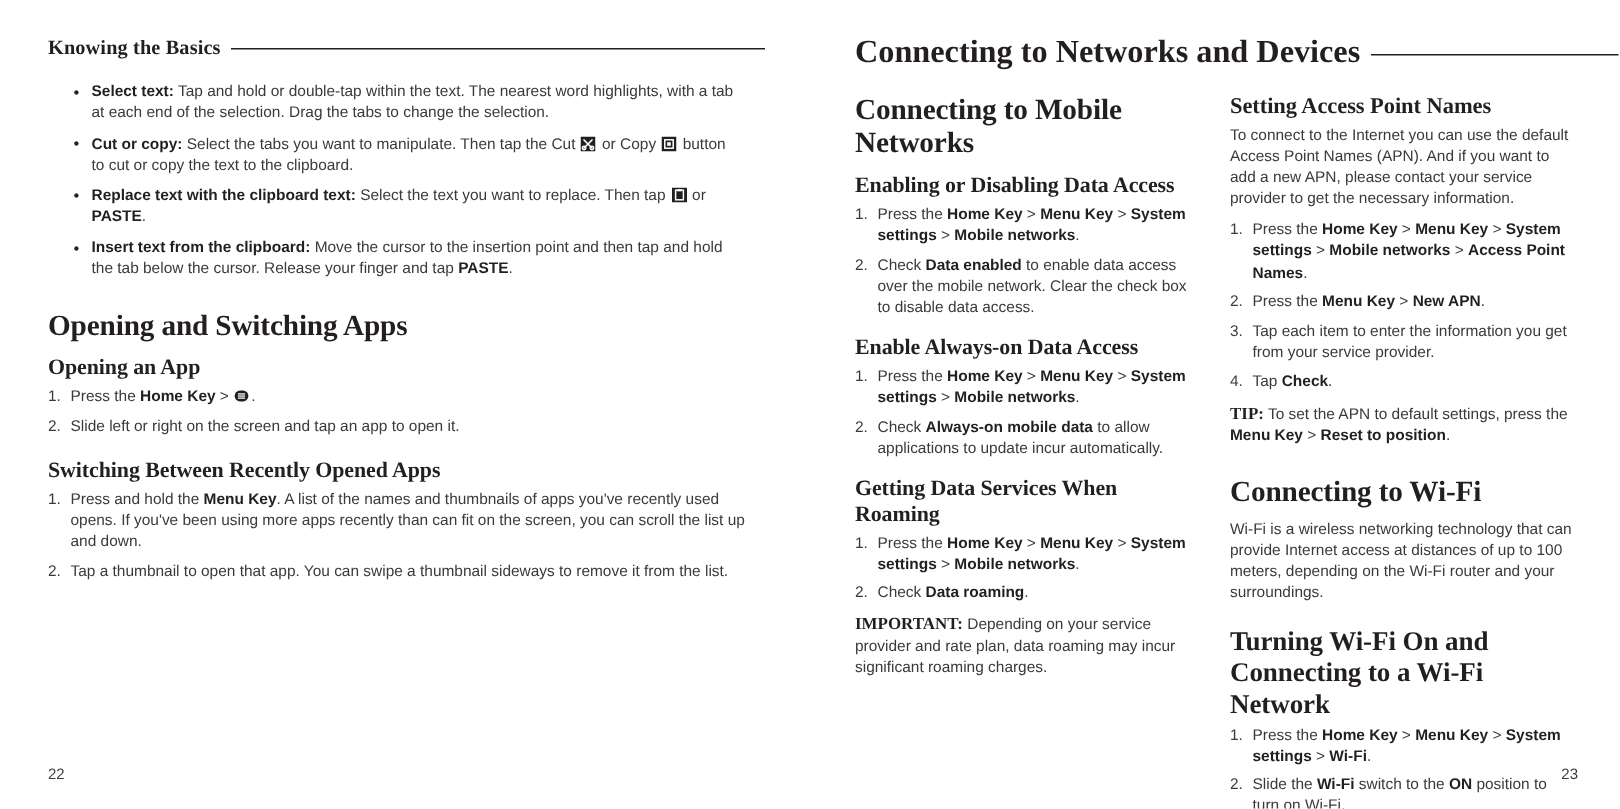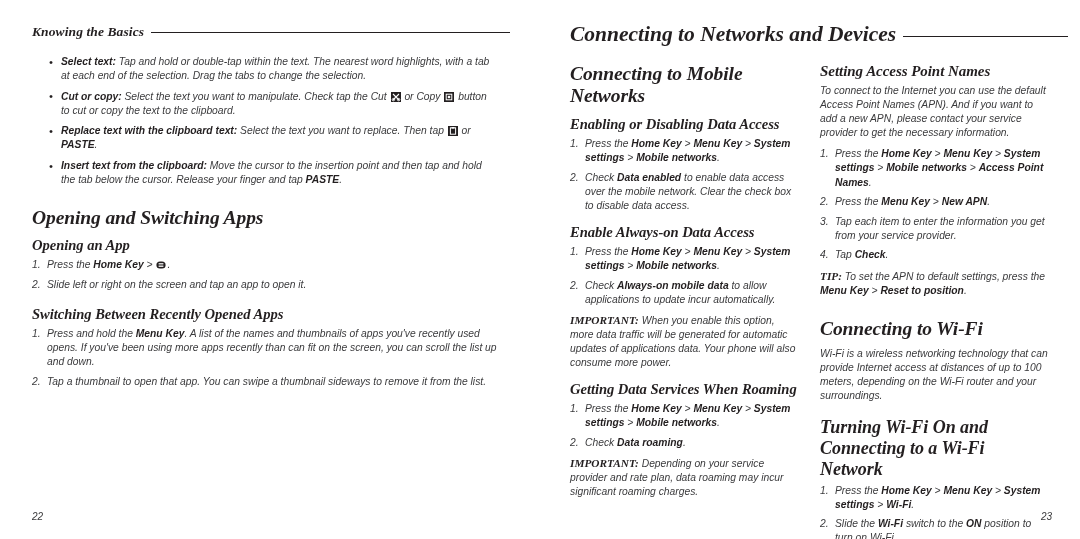--- a/index.html
+++ b/index.html
@@ -12,21 +12,20 @@
     height: 539px;
     font-family: "Liberation Sans", sans-serif;
     color: #231f20;
     overflow: hidden;
   }
   .spread {
     position: relative;
     width: 1080px;
     height: 472px;
     display: flex;
-    font-style: italic;
   }
   .page {
     position: relative;
     height: 539px;
     box-sizing: border-box;
   }
   .page-left {
     width: 540px;
     padding: 24px 30px 0 32px;
   }
@@ -203,21 +202,21 @@
       <span class="runhead-rule thin"></span>
     </div>
 
     <ul class="bullets" style="margin-top:15px;">
 
       <li>
         <b>Select text:</b><span> Tap and hold or double-tap within the text. The nearest word highlights, with a tab at each end of the selection. Drag the tabs to change the selection.</span>
       </li>
 
       <li>
-        <b>Cut or copy:</b><span> Select the text you want to manipulate. Check tap the Cut </span><span class="ico"><svg width="10" height="10" viewBox="0 0 10 10">
+        <b>Cut or copy:</b><span> Select the tabs you want to manipulate. Then tap the Cut </span><span class="ico"><svg width="10" height="10" viewBox="0 0 10 10">
               <rect x="0" y="0" width="10" height="10" fill="#231f20"></rect>
               <path d="M2 2 L8 8 M8 2 L2 8" stroke="#ffffff" stroke-width="1.1" fill="none"></path>
               <circle cx="2.4" cy="7.6" r="1.2" fill="none" stroke="#ffffff" stroke-width="0.9"></circle>
               <circle cx="7.6" cy="7.6" r="1.2" fill="none" stroke="#ffffff" stroke-width="0.9"></circle>
             </svg></span><span> or Copy </span><span class="ico"><svg width="10" height="10" viewBox="0 0 10 10">
               <rect x="0" y="0" width="10" height="10" fill="#231f20"></rect>
               <rect x="2.2" y="2.2" width="5.6" height="5.6" fill="none" stroke="#ffffff" stroke-width="1"></rect>
               <rect x="3.8" y="3.8" width="2.4" height="2.4" fill="#ffffff"></rect>
             </svg></span><span> button to cut or copy the text to the clipboard.</span>
       </li>
@@ -279,21 +278,20 @@
           <li><span>Check </span><b>Data enabled</b><span> to enable data access over the mobile network. Clear the check box to disable data access.</span></li>
         </ol>
 
         <h2 class="h-sub" style="margin-top:11px;">Enable Always-on Data Access</h2>
 
         <ol class="steps">
           <li><span>Press the </span><b>Home Key</b><span class="gt"> &gt; </span><b>Menu Key</b><span class="gt"> &gt; </span><b>System settings</b><span class="gt"> &gt; </span><b>Mobile networks</b><span>.</span></li>
           <li><span>Check </span><b>Always-on mobile data</b><span> to allow applications to update incur automatically.</span></li>
         </ol>
 
-        <p class="note"><span class="lead">IMPORTANT:</span><span> When you enable this option, more data traffic will be generated for automatic updates of applications data. Your phone will also consume more power.</span></p>
 
         <h2 class="h-sub" style="margin-top:11px;">Getting Data Services When Roaming</h2>
 
         <ol class="steps">
           <li><span>Press the </span><b>Home Key</b><span class="gt"> &gt; </span><b>Menu Key</b><span class="gt"> &gt; </span><b>System settings</b><span class="gt"> &gt; </span><b>Mobile networks</b><span>.</span></li>
           <li><span>Check </span><b>Data roaming</b><span>.</span></li>
         </ol>
 
         <p class="note"><span class="lead">IMPORTANT:</span><span> Depending on your service provider and rate plan, data roaming may incur significant roaming charges.</span></p>
       </div>

